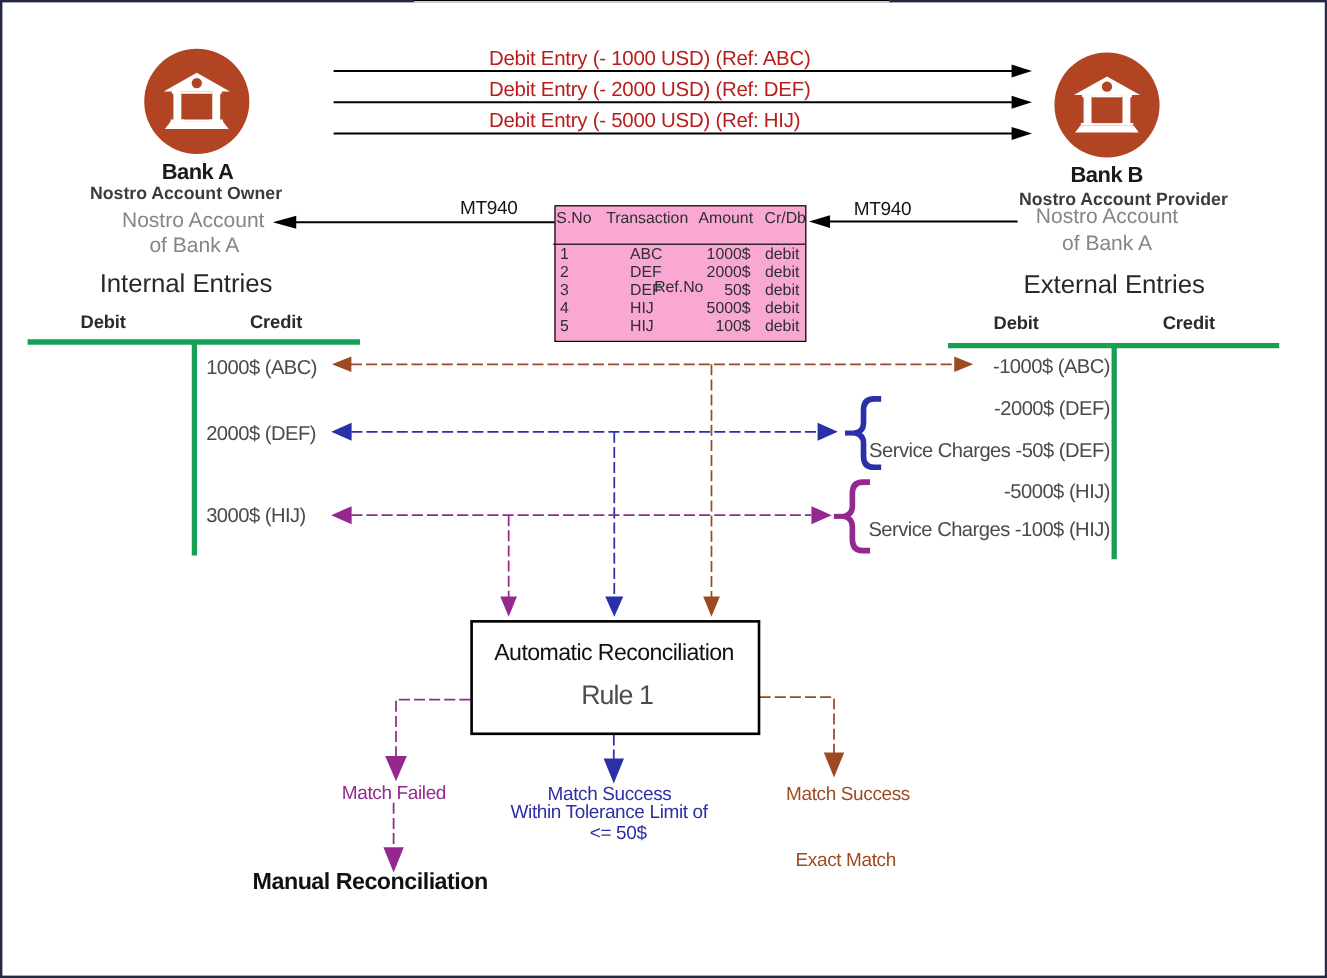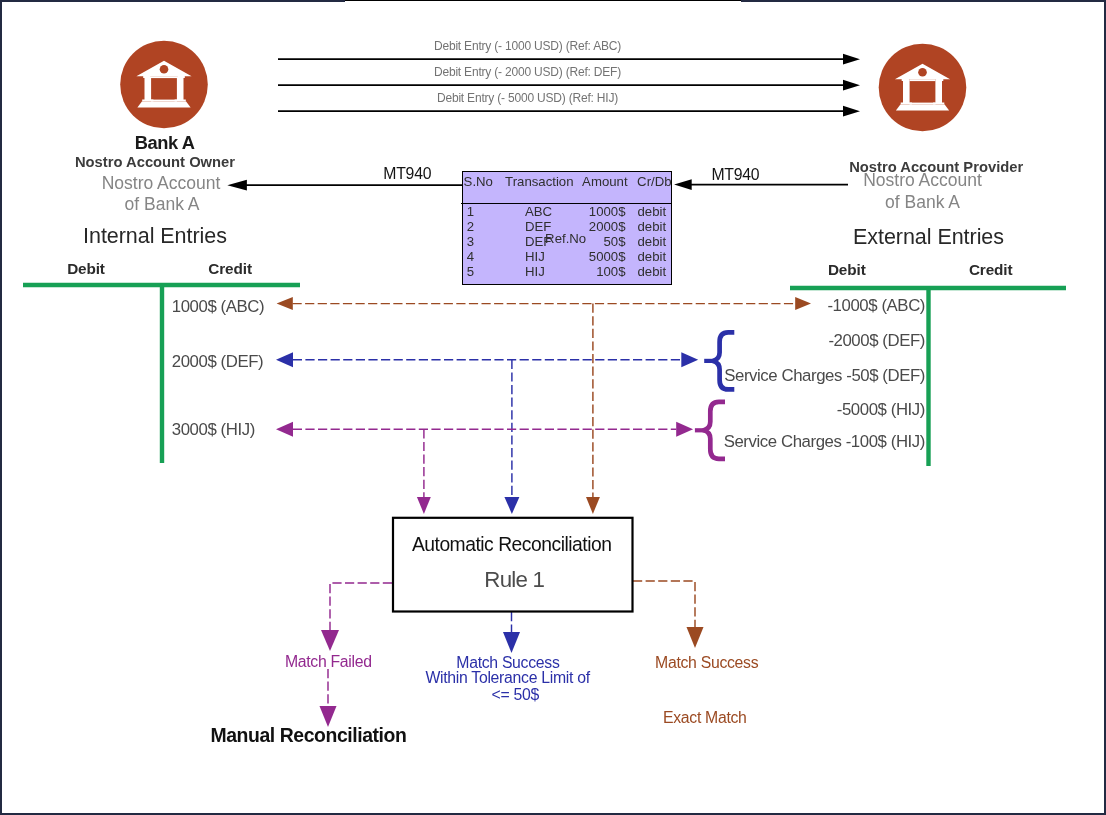--- a/index.html
+++ b/index.html
@@ -11,34 +11,34 @@
          box-sizing:border-box;border:2px solid #232a42;}
   #frame-notch{position:absolute;left:345px;top:0;width:396px;height:2px;background:#fff;}
   #frame-notch i{position:absolute;left:0;top:0;width:100%;height:1px;background:#000;display:block;}
   svg.art{position:absolute;left:0;top:0;width:1106px;height:815px;}
   .t{position:absolute;white-space:nowrap;line-height:1;}
   .bankname{font-size:18.3px;letter-spacing:-0.45px;font-weight:bold;color:#1a1a1a;}
   .bankrole{font-size:14.75px;font-weight:bold;color:#3c3c3c;}
   .bankacct{font-size:17.5px;color:#858585;}
   .entriestitle{font-size:21.5px;letter-spacing:-0.05px;color:#282828;}
   .colhead{font-size:15.3px;letter-spacing:-0.1px;font-weight:bold;color:#2b2b2b;}
-  .flowlbl{font-size:12px;letter-spacing:-0.2px;color:#737373;}
+  .flowlbl{font-size:17px;letter-spacing:-0.2px;color:#b91c1c;}
   .mt940{font-size:15.8px;letter-spacing:-0.25px;color:#141414;}
   .entryval{font-size:16.8px;letter-spacing:-0.42px;color:#4a4a4a;}
   .rt{text-align:right;}
   .enginetitle{font-size:19.3px;letter-spacing:-0.48px;font-weight:normal;color:#111;}
   .enginesub{font-size:22.3px;letter-spacing:-0.8px;color:#4c4c4c;}
   .outcome{font-size:15.8px;letter-spacing:-0.3px;}
   .oc-purple{color:#93298f;}
   .oc-blue{color:#2b30a8;}
   .oc-brown{color:#9b4a22;}
   .manual{font-size:19.4px;letter-spacing:-0.42px;font-weight:bold;color:#111;}
 
   #stmt{position:absolute;left:461.5px;top:170.5px;width:210px;height:114.5px;
-        box-sizing:border-box;border:1.4px solid #000;background:#c4b5fd;
+        box-sizing:border-box;border:1.4px solid #000;background:#f9a8d4;
         font-size:13.2px;color:#2f2f2f;}
   #stmt .stmt-head{position:absolute;left:-1.4px;top:-1.4px;width:210px;height:33.4px;
                    box-sizing:border-box;border-bottom:1.4px solid #000;}
   #stmt .stmt-body{position:absolute;left:0;top:33px;width:208px;}
   #stmt .srow{position:relative;height:15.05px;}
   #stmt span{position:absolute;white-space:nowrap;line-height:1;}
   #stmt .stmt-head .c1{left:2.5px;top:5.3px;}
   #stmt .stmt-head .c2{left:44px;top:5.3px;}
   #stmt .stmt-head .c3{left:121px;top:5.3px;}
   #stmt .stmt-head .c4{left:176px;top:5.3px;}
@@ -175,20 +175,21 @@
   </svg>
 
   <div class="t bankname" style="left:44.6px;top:134.3px;width:240px;text-align:center;">Bank A</div>
   <div class="t bankrole" style="left:35px;top:155.4px;width:240px;text-align:center;">Nostro Account Owner</div>
   <div class="t bankacct" style="left:41px;top:174.5px;width:240px;text-align:center;">Nostro Account</div>
   <div class="t bankacct" style="left:42px;top:195.9px;width:240px;text-align:center;">of Bank A</div>
   <div class="t entriestitle" style="left:35px;top:226.2px;width:240px;text-align:center;">Internal Entries</div>
   <div class="t colhead" style="left:-34px;top:261.3px;width:240px;text-align:center;">Debit</div>
   <div class="t colhead" style="left:110.1px;top:261.1px;width:240px;text-align:center;">Credit</div>
 
+  <div class="t bankname" style="left:802.3px;top:137.1px;width:240px;text-align:center;">Bank B</div>
   <div class="t bankrole" style="left:816.2px;top:159.8px;width:240px;text-align:center;">Nostro Account Provider</div>
   <div class="t bankacct" style="left:758px;top:172px;width:329px;text-align:center;">Nostro Account</div>
   <div class="t bankacct" style="left:758px;top:194px;width:329px;text-align:center;">of Bank A</div>
   <div class="t entriestitle" style="left:808.5px;top:226.9px;width:240px;text-align:center;">External Entries</div>
   <div class="t colhead" style="left:726.8px;top:261.9px;width:240px;text-align:center;">Debit</div>
   <div class="t colhead" style="left:870.7px;top:261.9px;width:240px;text-align:center;">Credit</div>
 
   <div class="t flowlbl" style="left:407.5px;top:40.3px;width:240px;text-align:center;">Debit Entry (- 1000 USD) (Ref: ABC)</div>
   <div class="t flowlbl" style="left:407.5px;top:66.3px;width:240px;text-align:center;">Debit Entry (- 2000 USD) (Ref: DEF)</div>
   <div class="t flowlbl" style="left:407.5px;top:92.3px;width:240px;text-align:center;">Debit Entry (- 5000 USD) (Ref: HIJ)</div>

